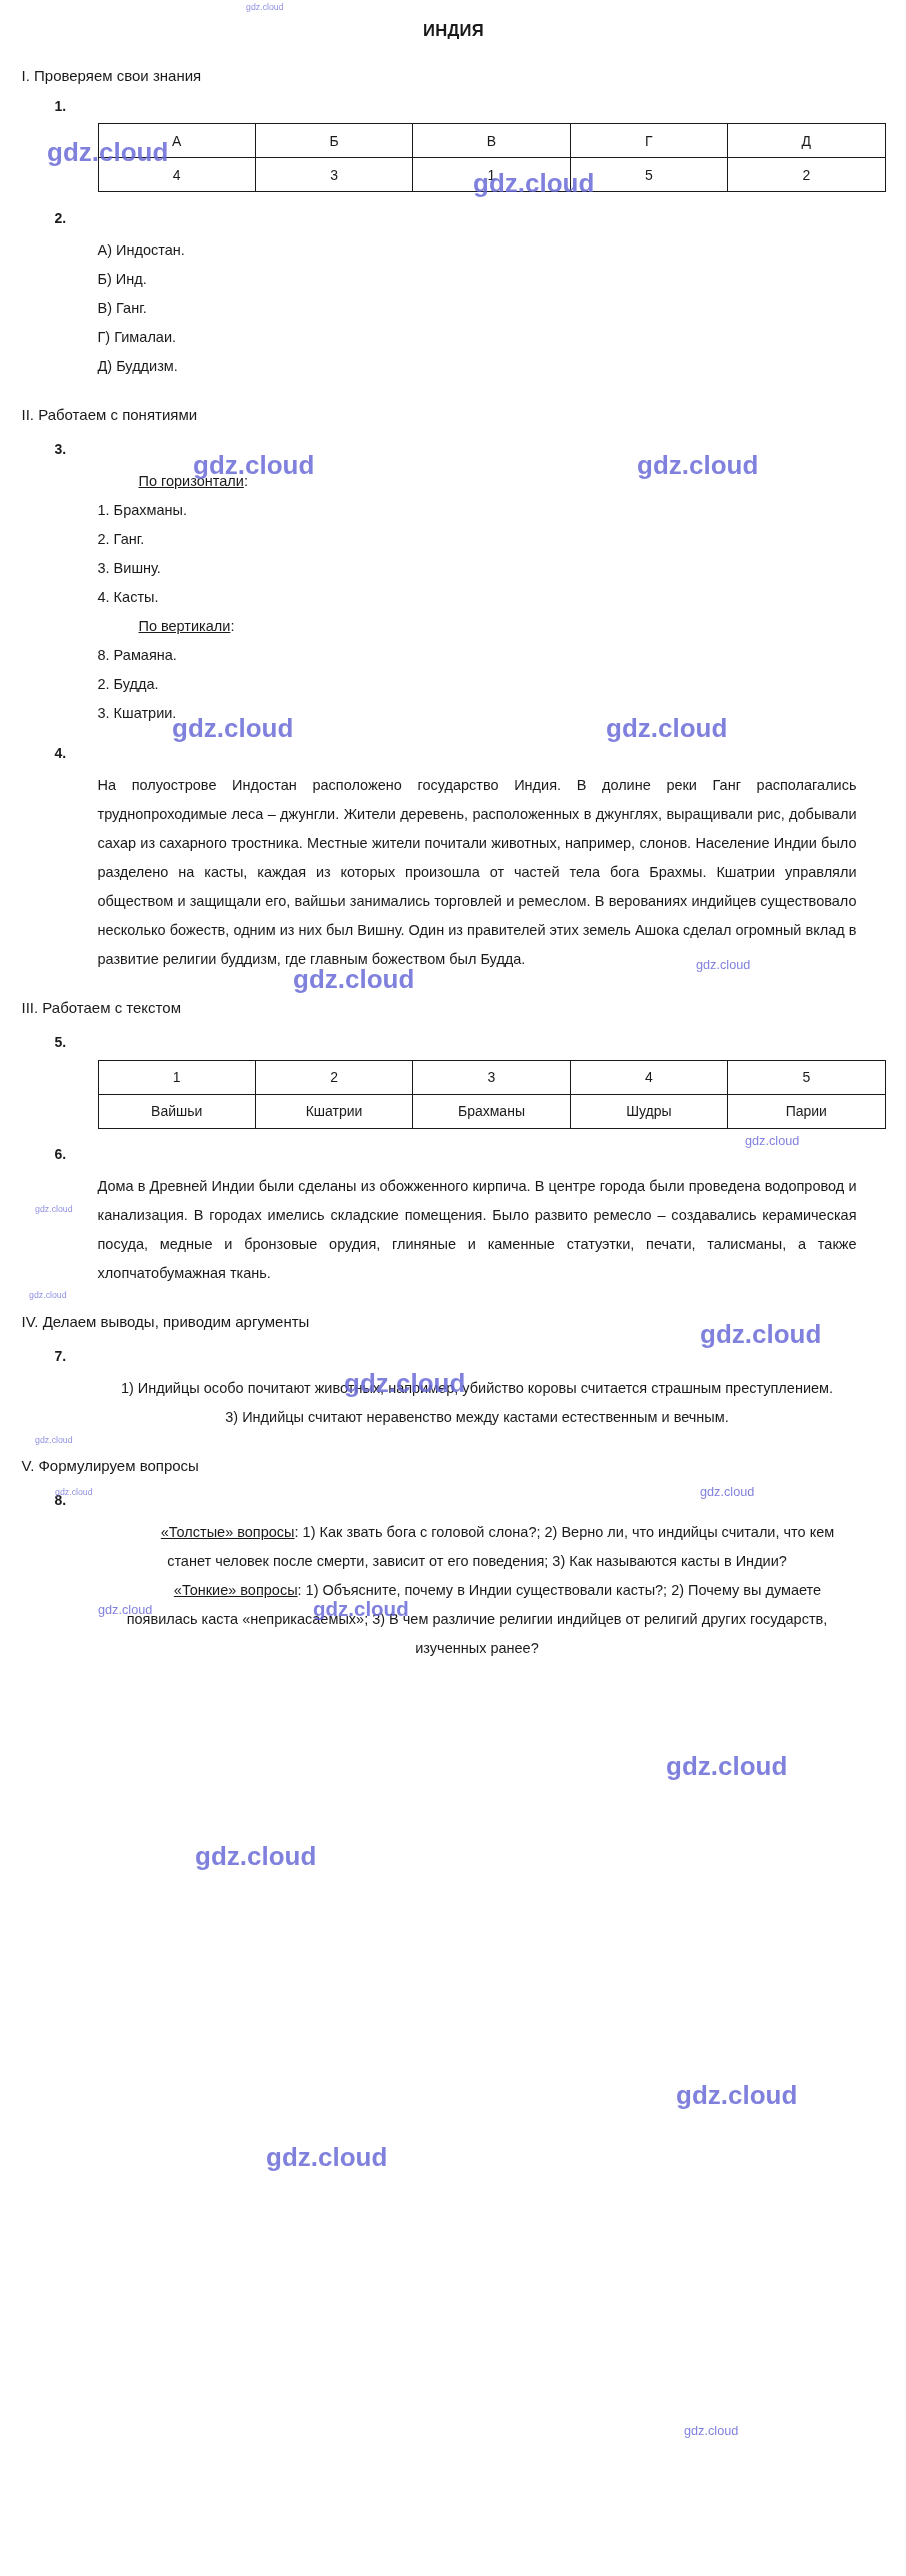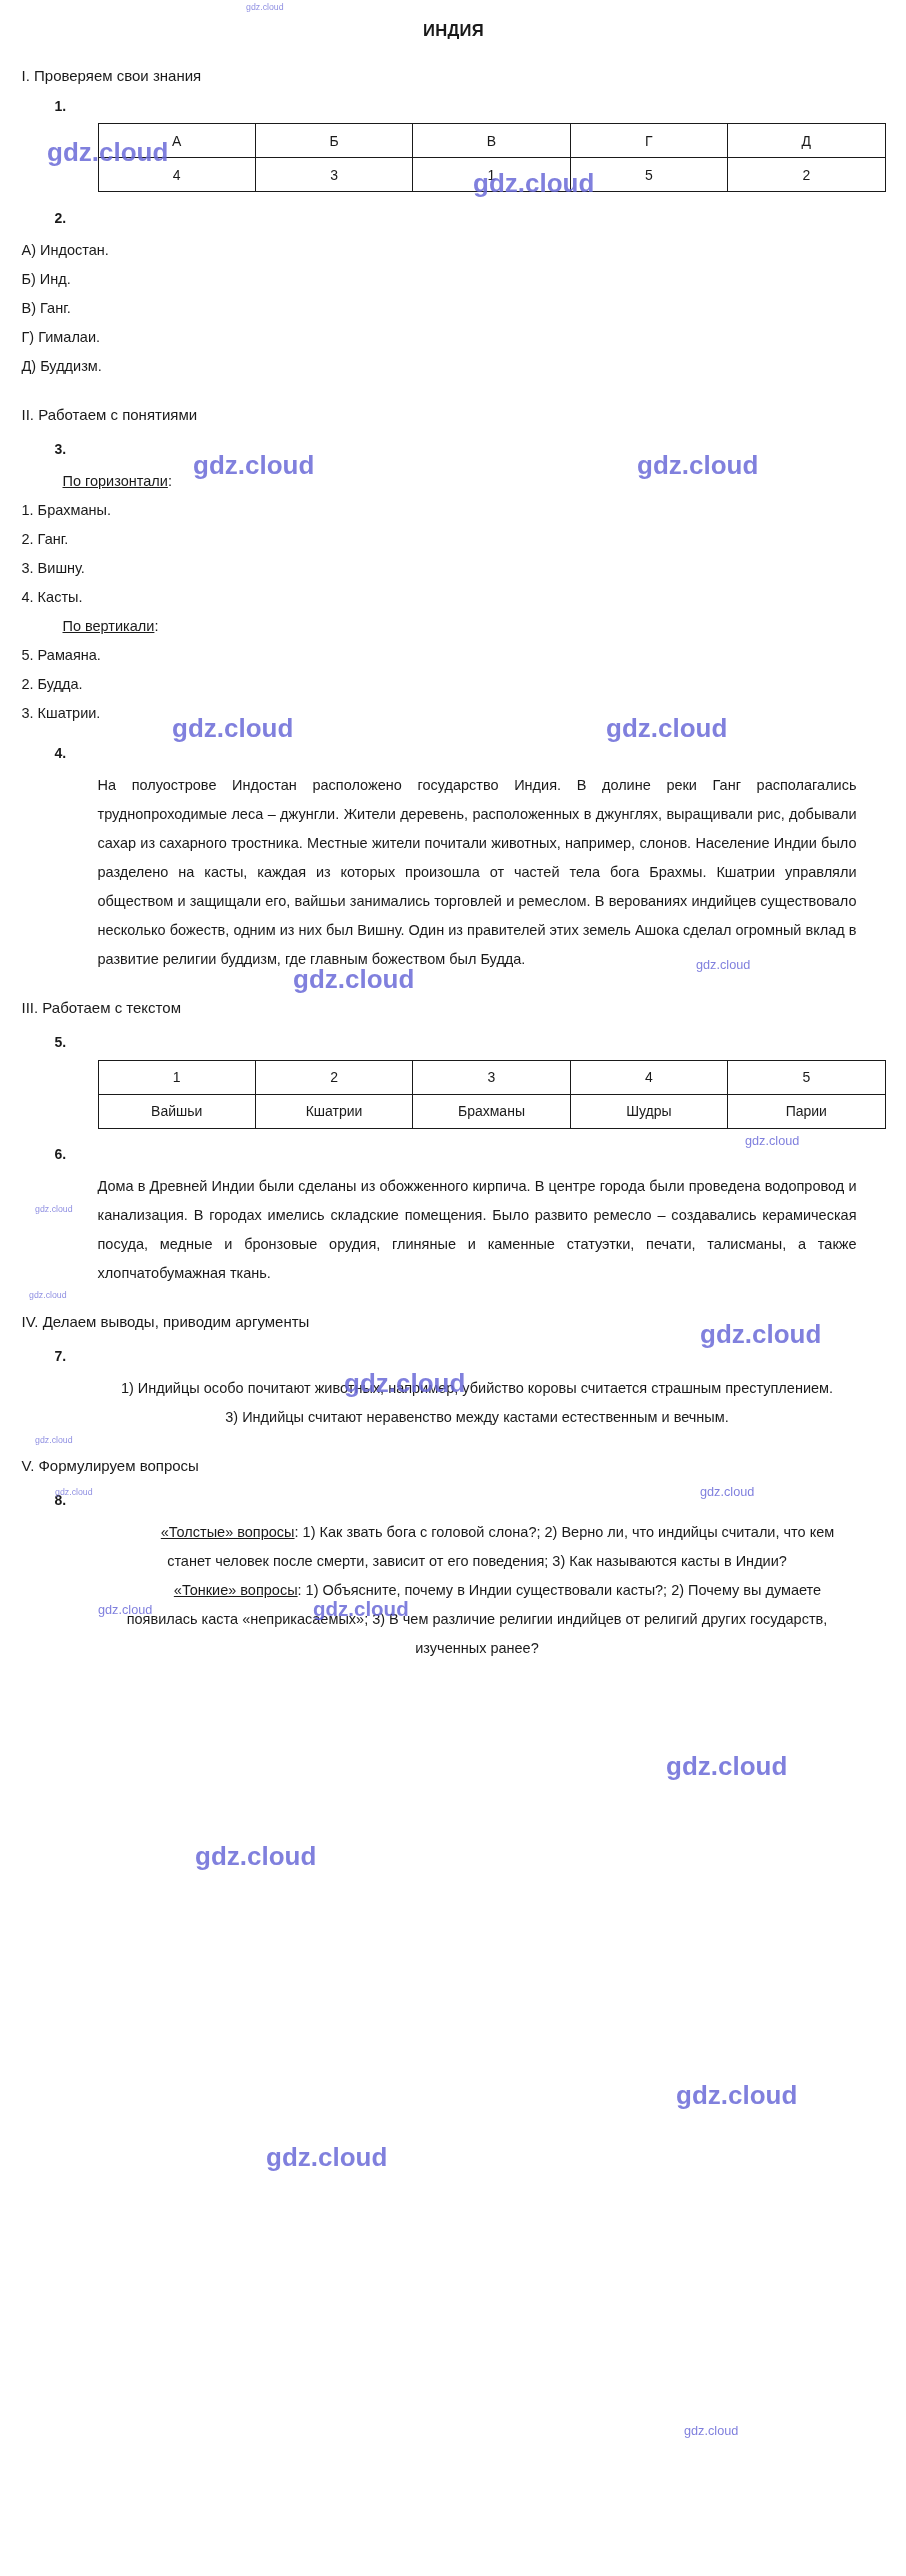--- a/index.html
+++ b/index.html
@@ -40,20 +40,21 @@
   }
   .qnum.first { margin-top: 5.9px; }
   .body-text {
     font-size: 14.5px;
     line-height: 29px;
     margin-left: 76px;
     margin-right: 29px;
     text-align: center;
   }
   .indent-list {
+    margin-left: 76px;
     font-size: 14.5px;
     line-height: 29px;
   }
   .u { text-decoration: underline; padding-left: 41px; }
   table.grid {
     border-collapse: collapse;
     margin-left: 76px;
     margin-top: 3.9px;
     width: 788px;
     table-layout: fixed;
@@ -125,21 +126,21 @@
   <div class="section-head">II. Работаем с понятиями</div>
 
   <div class="qnum">3.</div>
   <div class="indent-list">
     <div><span class="u">По горизонтали</span><span>:</span></div>
     <div>1. Брахманы.</div>
     <div>2. Ганг.</div>
     <div>3. Вишну.</div>
     <div>4. Касты.</div>
     <div><span class="u">По вертикали</span><span>:</span></div>
-    <div>5. Рамаяна.</div>
+    <div>8. Рамаяна.</div>
     <div>2. Будда.</div>
     <div>3. Кшатрии.</div>
   </div>
 
   <div class="qnum">4.</div>
   <div class="body-text justify">На полуострове Индостан расположено государство Индия. В долине реки Ганг располагались труднопроходимые леса – джунгли. Жители деревень, расположенных в джунглях, выращивали рис, добывали сахар из сахарного тростника. Местные жители почитали животных, например, слонов. Население Индии было разделено на касты, каждая из которых произошла от частей тела бога Брахмы. Кшатрии управляли обществом и защищали его, вайшьи занимались торговлей и ремеслом. В верованиях индийцев существовало несколько божеств, одним из них был Вишну. Один из правителей этих земель Ашока сделал огромный вклад в развитие религии буддизм, где главным божеством был Будда.</div>
 
   <div class="section-head">III. Работаем с текстом</div>
 
   <div class="qnum">5.</div>

